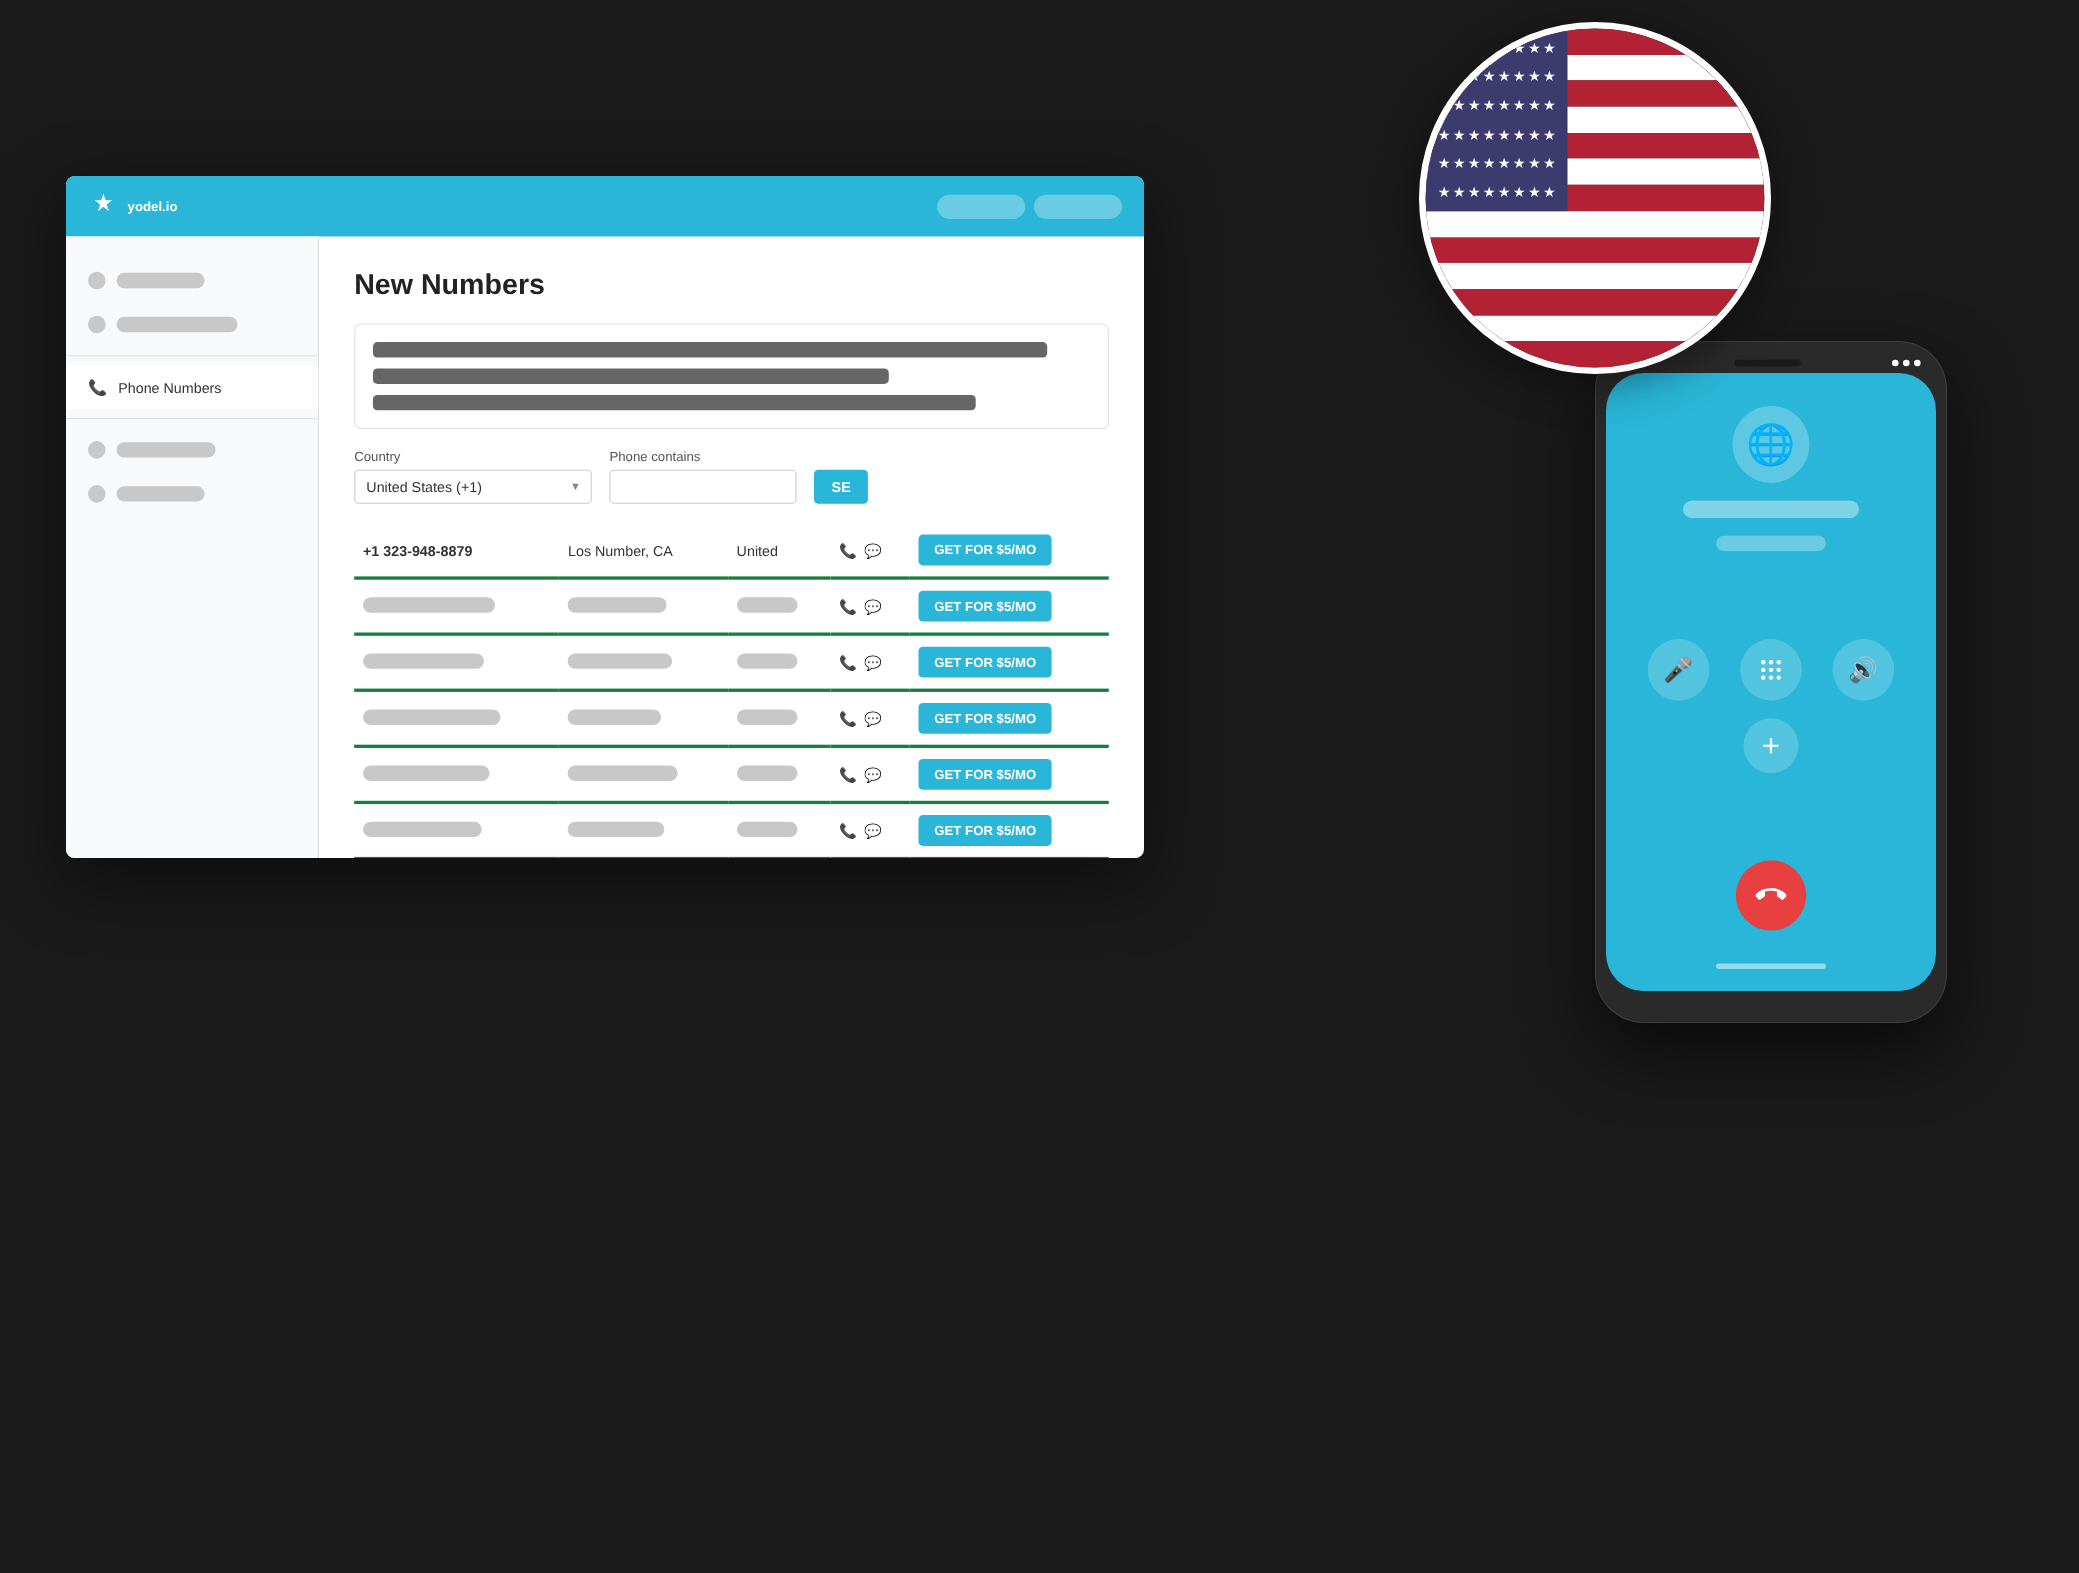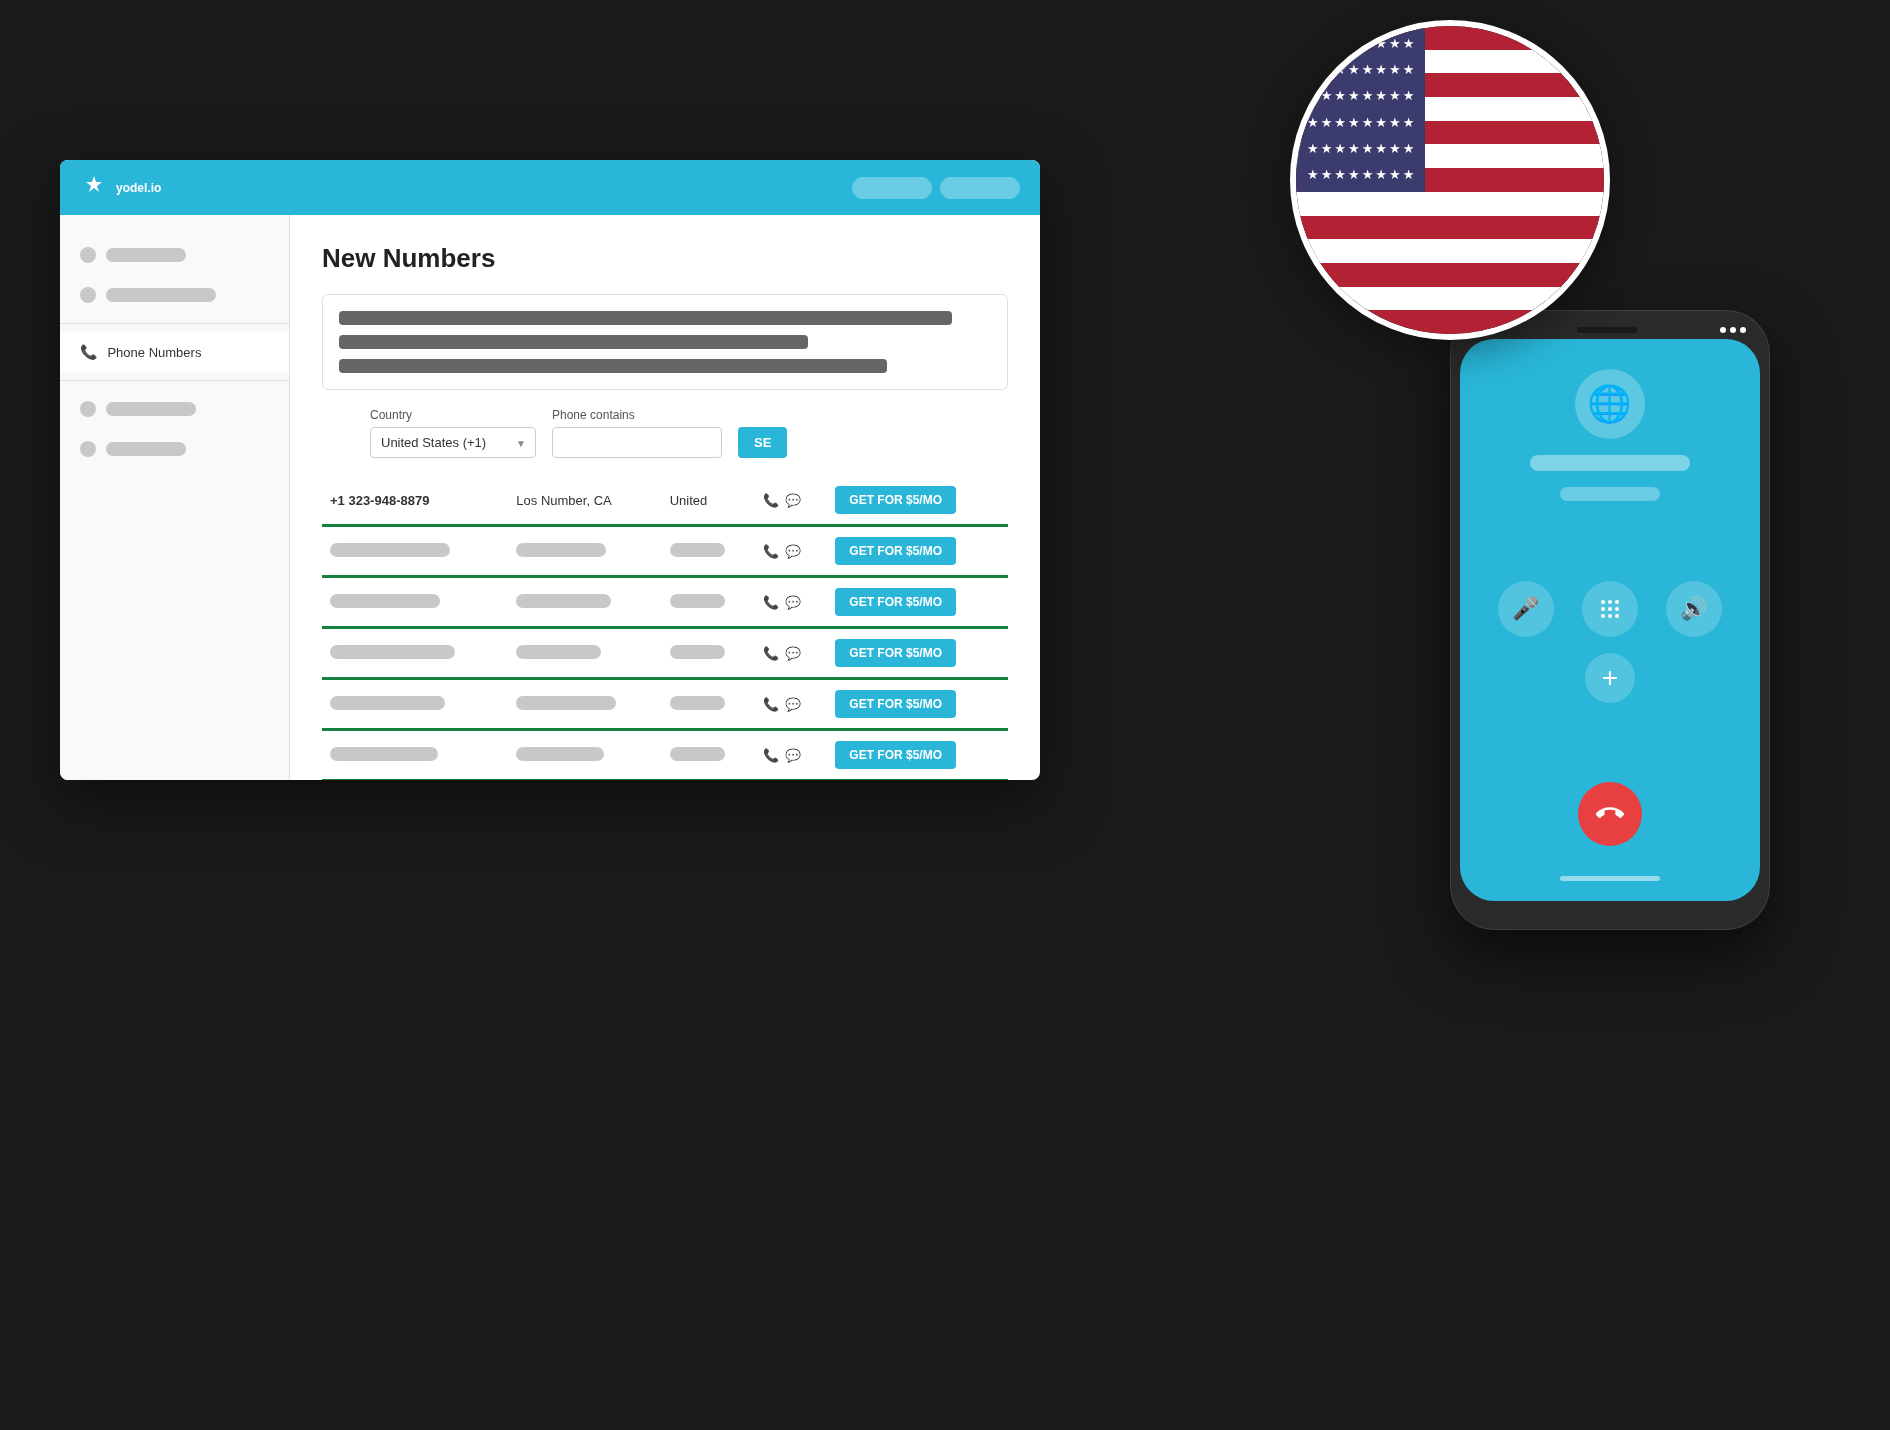--- a/index.html
+++ b/index.html
@@ -191,40 +191,39 @@
       border-radius: 4px;
       margin-bottom: 10px;
     }
 
     
     .filters-row {
       display: flex;
       gap: 16px;
       align-items: flex-end;
       margin-bottom: 18px;
-      margin-left: 48px;
     }
     .filter-group {
       display: flex;
       flex-direction: column;
       gap: 5px;
     }
     .filter-label {
       font-size: 12px;
       color: #555;
       font-weight: 500;
     }
     .country-select {
       border: 1px solid #ccc;
       border-radius: 4px;
       padding: 7px 30px 7px 10px;
       font-size: 13px;
       color: #333;
       background: #fff;
-      width: 166px;
+      width: 216px;
       appearance: none;
       cursor: pointer;
       position: relative;
     }
     .select-wrapper {
       position: relative;
     }
     .select-arrow {
       position: absolute;
       right: 10px;

